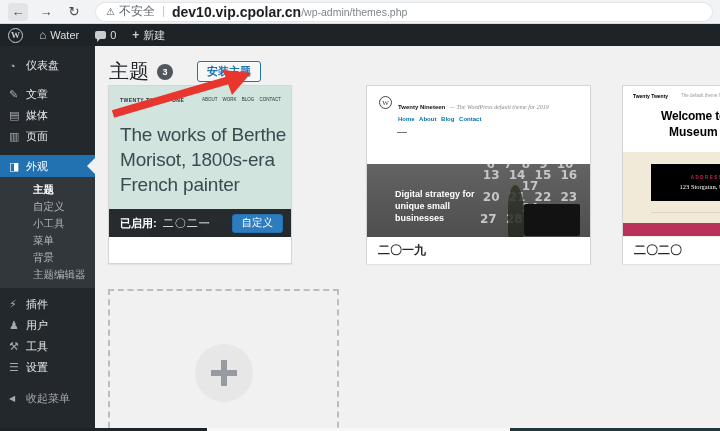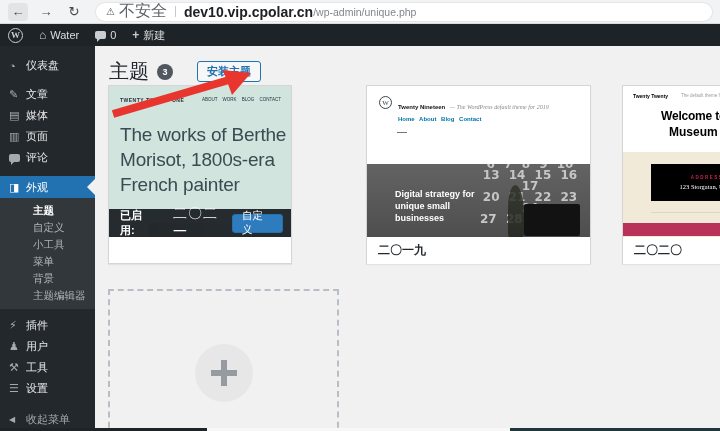--- a/index.html
+++ b/index.html
@@ -5,21 +5,21 @@
   * { margin:0; padding:0; box-sizing:border-box; }
   html,body { width:720px; height:431px; overflow:hidden; font-family:"Liberation Sans","DejaVu Sans",sans-serif; background:#fff; }
   #page { position:relative; width:720px; height:431px; overflow:hidden; }
 
   
   #browser { position:absolute; top:0; left:0; width:720px; height:24px; background:#f2f3f4; border-bottom:1px solid #d9dadb; display:flex; align-items:center; padding-left:8px; }
   .b-btn { width:20px; height:18px; display:flex; align-items:center; justify-content:center; font-size:13px; color:#474a4d; margin-right:8px; border-radius:4px; }
   .b-btn.back { background:#e2e4e6; }
   #urlbar { flex:1; height:18px; margin:0 8px 0 4px; background:#fff; border-radius:9px; display:flex; align-items:center; padding:0 10px; box-shadow:0 0 0 1px #e4e5e6; }
   #urlbar .warn { font-size:10px; color:#5f6368; margin-right:4px; }
-  #urlbar .sec { font-size:16px; color:#5f6368; }
+  #urlbar .sec { font-size:12px; color:#5f6368; }
   #urlbar .div { width:1px; height:11px; background:#c8c9ca; margin:0 8px; }
   #urlbar .host { font-size:14px; color:#202124; font-weight:bold; }
   #urlbar .path { font-size:10.5px; color:#80868b; }
 
   
   #adminbar { position:absolute; top:24px; left:0; width:720px; height:22px; background:#1d2327; display:flex; align-items:center; padding-left:8px; color:#c9cdd1; }
   .ab-item { display:flex; align-items:center; gap:4px; margin-right:16px; font-size:11px; color:#dcdee0; }
   .wp-logo { width:15px; height:15px; border:1.5px solid #c9cdd1; border-radius:50%; display:flex; align-items:center; justify-content:center; font-family:"Liberation Serif",serif; font-size:9px; font-weight:bold; color:#c9cdd1; }
   .home-ic { font-size:12px; color:#c9cdd1; }
   .bubble { width:11px; height:8px; background:#c9cdd1; border-radius:2px; position:relative; display:inline-block; }
@@ -60,21 +60,21 @@
   
   #card-tt1 { left:13px; width:184px; }
   #card-tt1 .preview { background:#d1e4dd; }
   .tt1-title { position:absolute; left:11px; top:11px; font-size:5px; font-weight:bold; letter-spacing:.5px; color:#28303d; }
   .tt1-nav { position:absolute; right:10px; top:11px; font-size:4.5px; color:#28303d; word-spacing:4px; }
   .tt1-heading { position:absolute; left:11px; top:36px; width:205px; font-size:19px; line-height:1.32; font-weight:400; color:#3c4a51; letter-spacing:-.2px; }
   .tt1-art { position:absolute; left:40px; bottom:0; width:145px; height:14px;
     background:linear-gradient(90deg,#7c8f7a 0%,#c6b49e 18%,#9eb39c 35%,#d8c9bd 55%,#8da38b 72%,#c2b2a4 88%,#a9bfa9 100%); opacity:.9; }
   #activebar { position:absolute; left:0; bottom:0; width:100%; height:28px; background:rgba(30,35,40,.96); display:flex; align-items:center; padding:0 8px 0 11px; z-index:2; }
   #activebar .lbl { color:#fff; font-size:11px; font-weight:bold; }
-  #activebar .nm { color:#fff; font-size:14px; margin-left:17px; letter-spacing:1px; }
+  #activebar .nm { color:#fff; font-size:11px; margin-left:6px; letter-spacing:1px; }
   #customize-btn { margin-left:auto; height:19px; padding:0 9px; background:#2e7cbe; border:1px solid #2271b1; border-radius:3px; color:#fff; font-size:10.5px; display:flex; align-items:center; cursor:pointer; }
 
   
   #card-tt2 { left:271px; width:225px; }
   .tt2-head { position:absolute; left:12px; top:9px; display:flex; }
   .tt2-logo { width:13px; height:13px; border:1px solid #3c434a; border-radius:50%; display:flex; align-items:center; justify-content:center; font-family:"Liberation Serif",serif; font-size:7px; color:#3c434a; margin-right:6px; margin-top:1px; }
   .tt2-site { font-size:6px; font-weight:bold; color:#111; }
   .tt2-tag { font-size:6px; color:#8a8a8a; font-family:"Liberation Serif",serif; font-style:italic; font-weight:normal; }
   .tt2-nav { font-size:6px; font-weight:bold; color:#0073aa; word-spacing:3px; margin-top:3px; }
   .tt2-div { position:absolute; left:30px; top:46px; width:10px; height:1px; background:#767676; }
@@ -124,21 +124,21 @@
         <span>→</span>
       </div>
     <div class="b-btn">
         <span>↻</span>
       </div>
     <div id="urlbar">
       <span class="warn">⚠</span>
       <span class="sec">不安全</span>
       <span class="div"></span>
       <span class="host">dev10.vip.cpolar.cn</span>
-      <span class="path">/wp-admin/unique.php</span>
+      <span class="path">/wp-admin/themes.php</span>
     </div>
   </div>
 
   <div id="adminbar">
     <div class="ab-item">
         <span class="wp-logo">W</span>
       </div>
     <div class="ab-item">
       <span class="home-ic">⌂</span>
       <span>Water</span>
@@ -163,24 +163,20 @@
       <span class="s-ic">✎</span>
       <span>文章</span>
     </div>
     <div class="s-item">
       <span class="s-ic">▤</span>
       <span>媒体</span>
     </div>
     <div class="s-item">
       <span class="s-ic">▥</span>
       <span>页面</span>
-    </div>
-    <div class="s-item">
-      <span class="s-ic"><span class="bubble dark"></span></span>
-      <span>评论</span>
     </div>
     <div class="s-sep"></div>
     <div class="s-item active">
       <span class="s-ic">◨</span>
       <span>外观</span>
     </div>
     <div id="submenu">
       <div class="s-sub current">
           <span>主题</span>
         </div>

